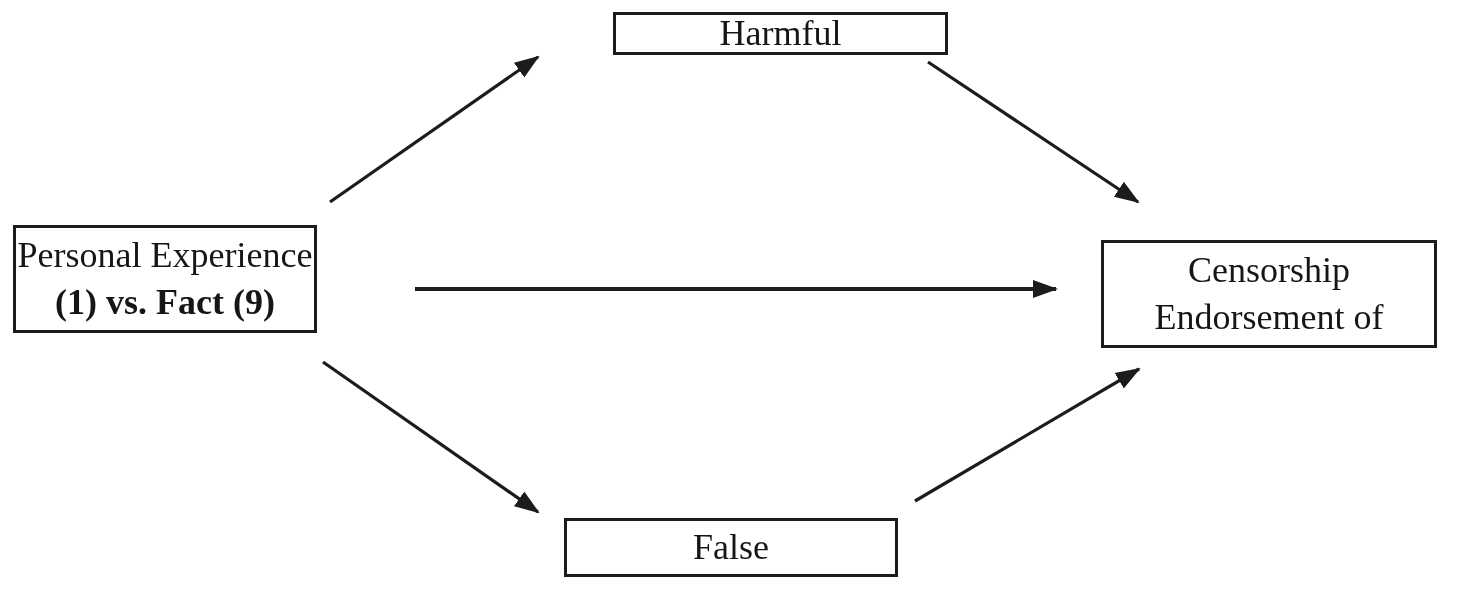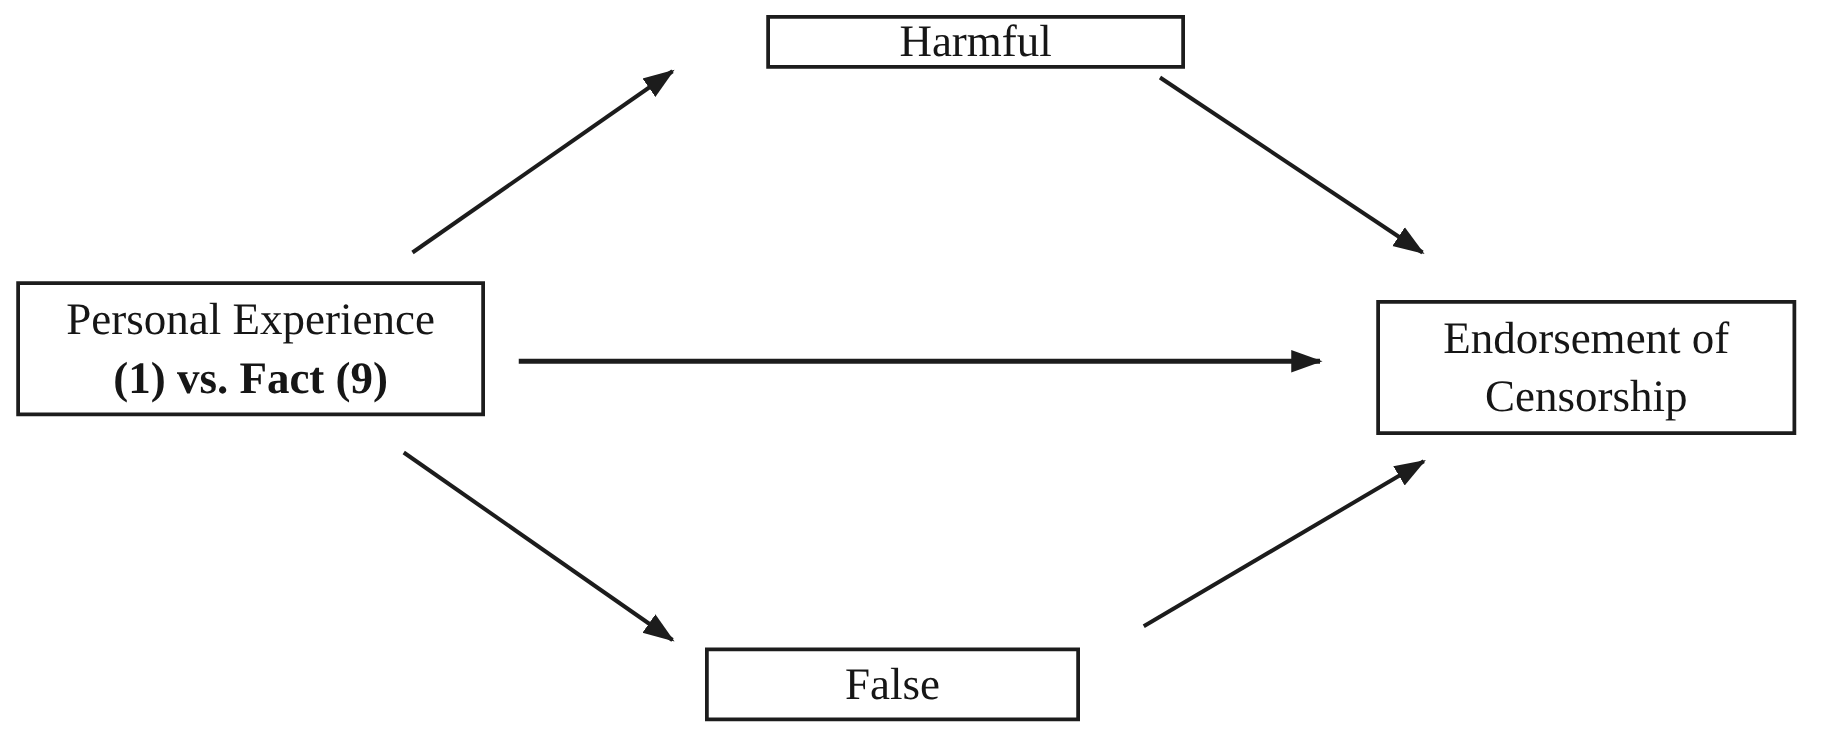--- a/index.html
+++ b/index.html
@@ -38,23 +38,23 @@
     display: flex;
     flex-direction: column;
     align-items: center;
     justify-content: center;
     text-align: center;
     font-size: 36px;
     line-height: 47px;
     color: var(--text);
   }
   .node .bold { font-weight: bold; }
-  .node-predictor { left: 13px;   top: 225px; width: 375px; height: 108px; font-family: Liberation Serif, serif; }
+  .node-predictor { left: 13px;   top: 225px; width: 304px; height: 108px; font-family: Liberation Serif, serif; }
   .node-harmful   { left: 565px;  top: 12px;  width: 335px; height: 43px; margin-left: 48px;  }
-  .node-false     { left: 564px;  top: 518px; width: 300px; height: 59px;  }
+  .node-false     { left: 564px;  top: 518px; width: 334px; height: 59px;  }
   .node-outcome   { left: 1101px; top: 240px; width: 336px; height: 108px; }
 </style>
 </head>
 <body>
 
 <div class="stage">
 
   <svg class="arrow-layer" viewBox="0 0 1460 602" xmlns="http://www.w3.org/2000/svg">
     <defs>
       <marker id="ah" markerUnits="userSpaceOnUse" markerWidth="26" markerHeight="20" refX="23" refY="10" orient="auto">
@@ -75,17 +75,17 @@
 
   <div class="node node-harmful">
     <span>Harmful</span>
   </div>
 
   <div class="node node-false">
     <span>False</span>
   </div>
 
   <div class="node node-outcome">
+    <span>Censorship</span>
     <span>Endorsement of</span>
-    <span>Censorship</span>
   </div>
 
 </div>
 
 </body></html>

